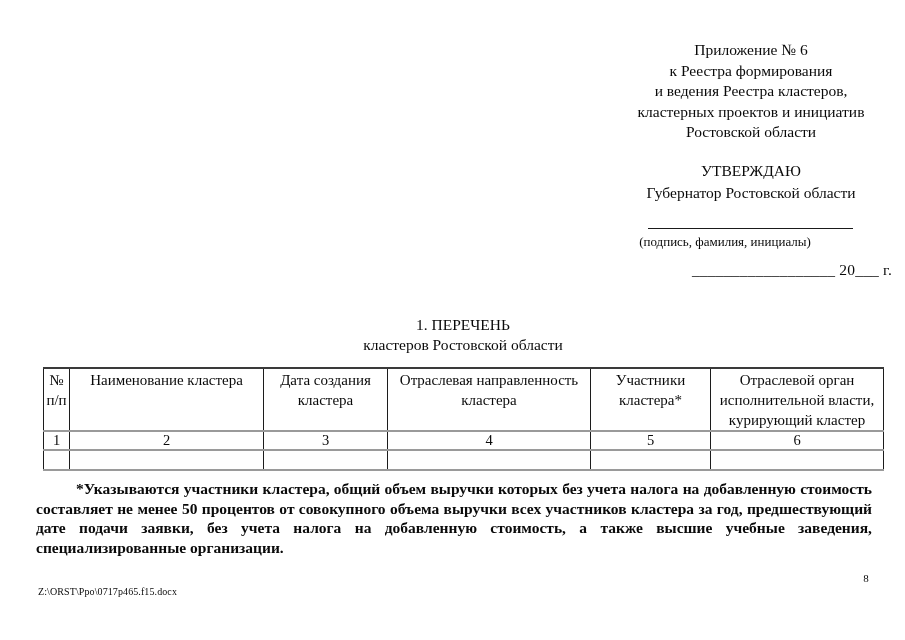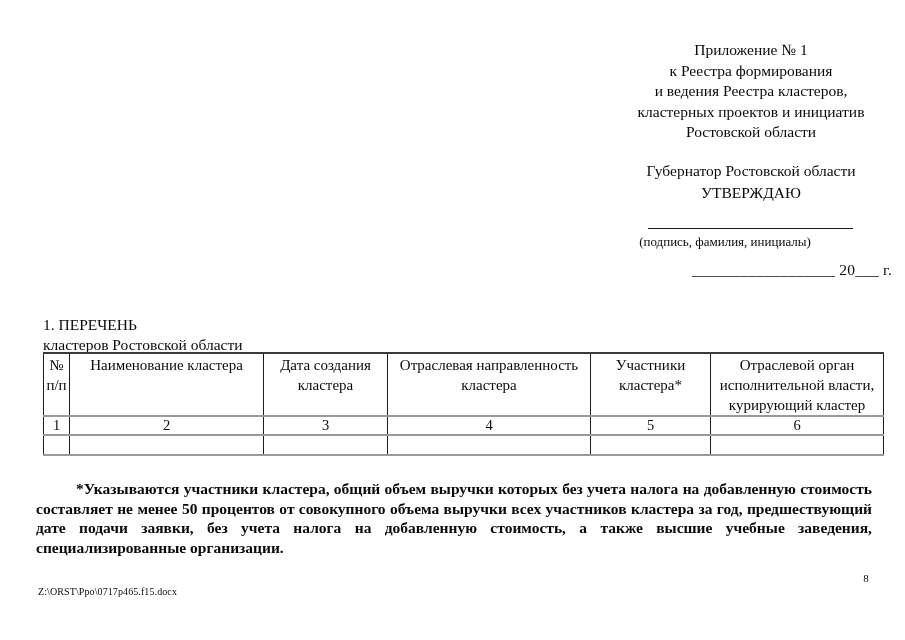--- a/index.html
+++ b/index.html
@@ -49,27 +49,27 @@
     left: 610px; top: 261px; width: 282px;
     text-align: right;
     font-size: 15.5px;
     letter-spacing: 0.2px;
     white-space: nowrap;
   }
 
   
   .section-title {
     left: 43px; top: 315px; width: 840px;
-    text-align: left;
+    text-align: center;
     font-size: 15.5px;
     line-height: 19.5px;
   }
 
   
-  .clusters-table-wrap { left: 43px; top: 352px; width: 841px; }
+  .clusters-table-wrap { left: 43px; top: 367px; width: 841px; }
   table.clusters {
     border-collapse: collapse;
     table-layout: fixed;
     width: 840px;
     font-size: 15px;
   }
   table.clusters th, table.clusters td {
     border-left: 1px solid #1c1c1c;
     border-right: 1px solid #1c1c1c;
     padding: 0 2px;
@@ -119,30 +119,30 @@
     text-align: center;
     font-size: 11px;
   }
 </style>
 </head>
 <body>
 
 <div class="page">
 
   <div class="abs annex-block">
-    <div>Приложение № 1</div>
+    <div>Приложение № 6</div>
     <div>к Реестра формирования</div>
     <div>и ведения Реестра кластеров,</div>
     <div>кластерных проектов и инициатив</div>
     <div>Ростовской области</div>
   </div>
 
   <div class="abs approve-block">
+    <div>УТВЕРЖДАЮ</div>
     <div>Губернатор Ростовской области</div>
-    <div>УТВЕРЖДАЮ</div>
   </div>
 
   <div class="abs sig-rule"></div>
 
   <div class="abs sig-caption">(подпись, фамилия, инициалы)</div>
 
   <div class="abs date-line">__________________ 20___ г.</div>
 
   <div class="abs section-title">
     <div>1.  ПЕРЕЧЕНЬ</div>

